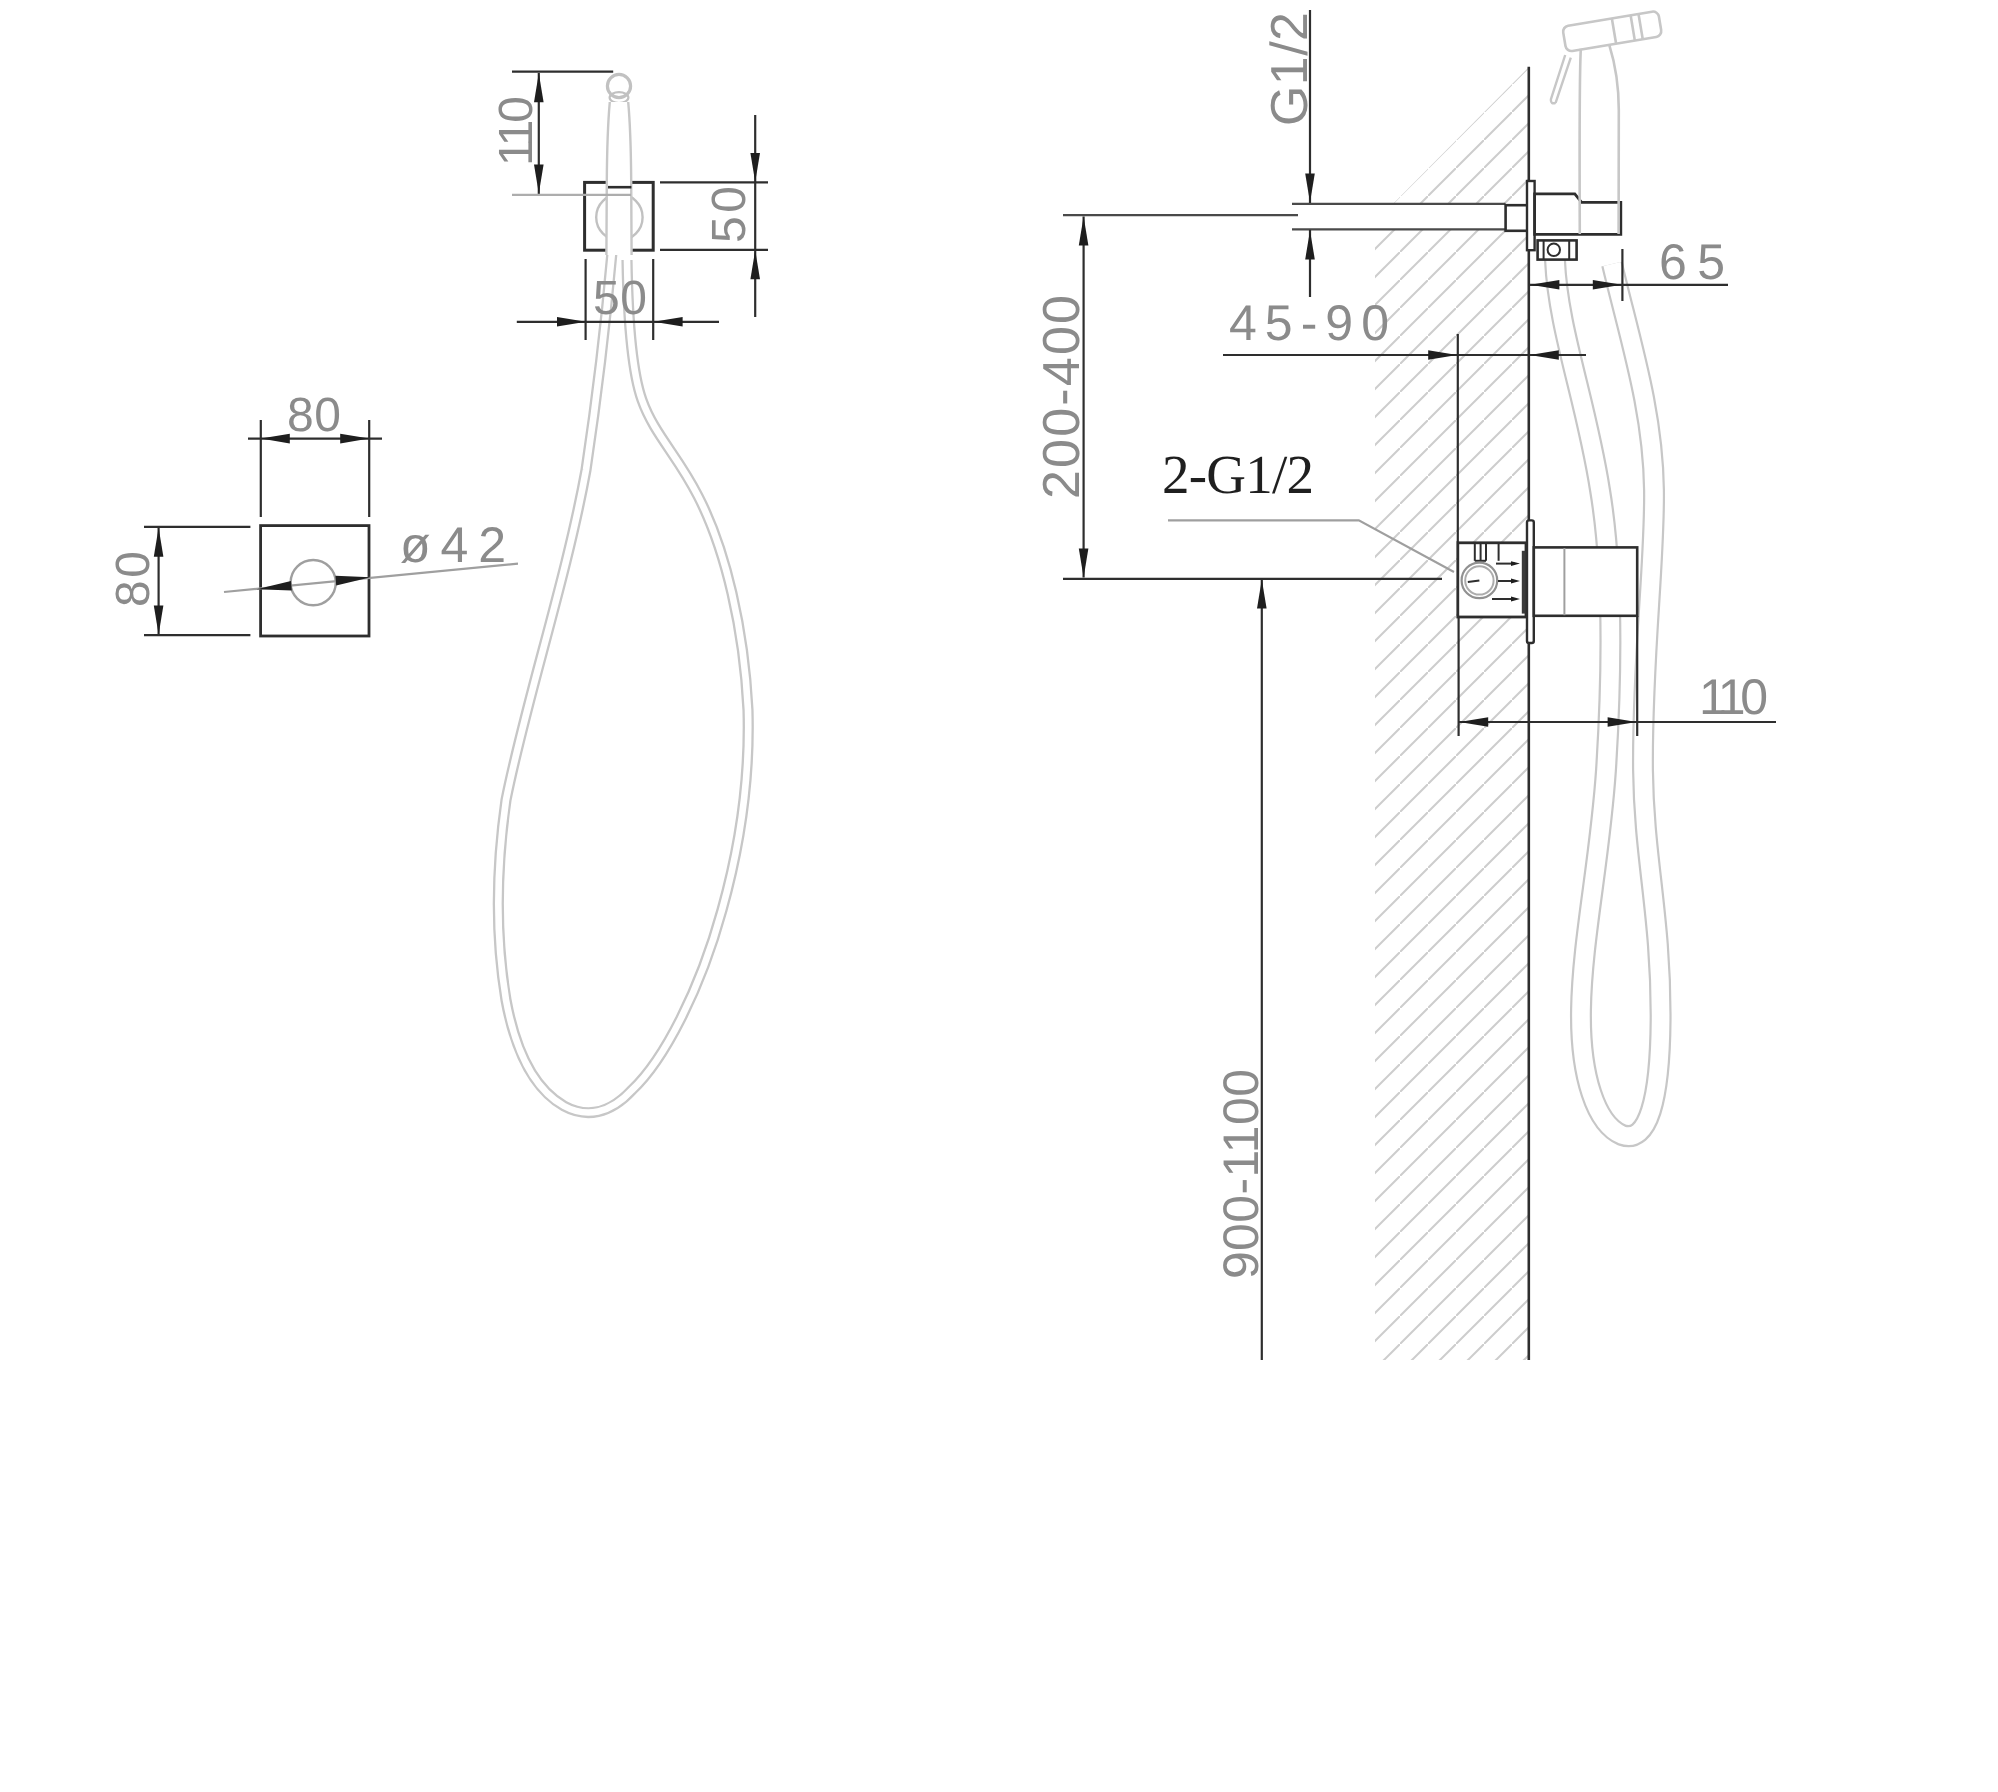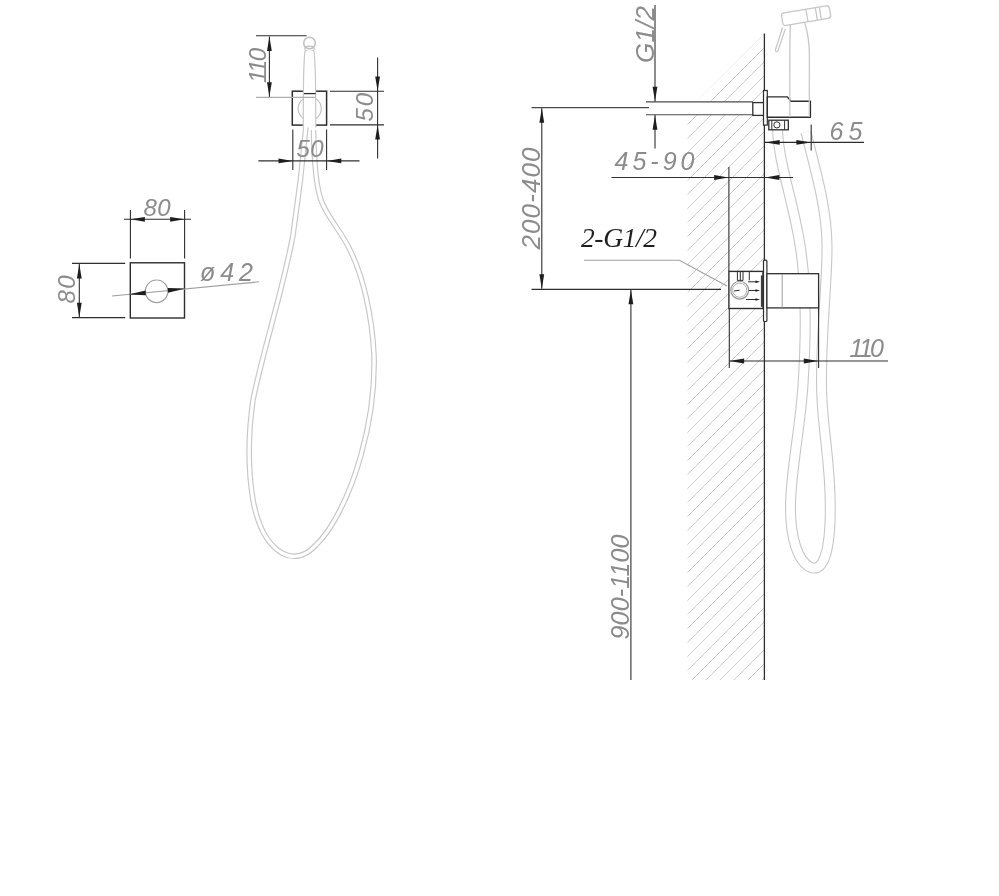--- a/index.html
+++ b/index.html
@@ -1,16 +1,16 @@
 <!DOCTYPE html>
 <html><head>
 <meta charset="utf-8">
 <style>
   html,body{margin:0;padding:0;background:#ffffff;}
-  .page{position:relative;width:999px;height:680px;background:#ffffff;overflow:hidden;filter:grayscale(1);font-style:italic;}
+  .page{position:relative;width:999px;height:680px;background:#ffffff;overflow:hidden;filter:grayscale(1);}
   text{font-family:"Liberation Sans",sans-serif;fill:#888b8e;}
   .ser{font-family:"Liberation Serif",serif;fill:#1f1f1f;}
 </style>
 </head>
 <body>
 <div class="page">
 <svg width="999" height="896" viewBox="0 0 999 896" xmlns="http://www.w3.org/2000/svg">
 <defs>
 <pattern id="hatch" width="14" height="14" patternUnits="userSpaceOnUse">
 <path d="M-1,15 L15,-1" stroke="#cacdd1" stroke-width="1" fill="none"></path>

